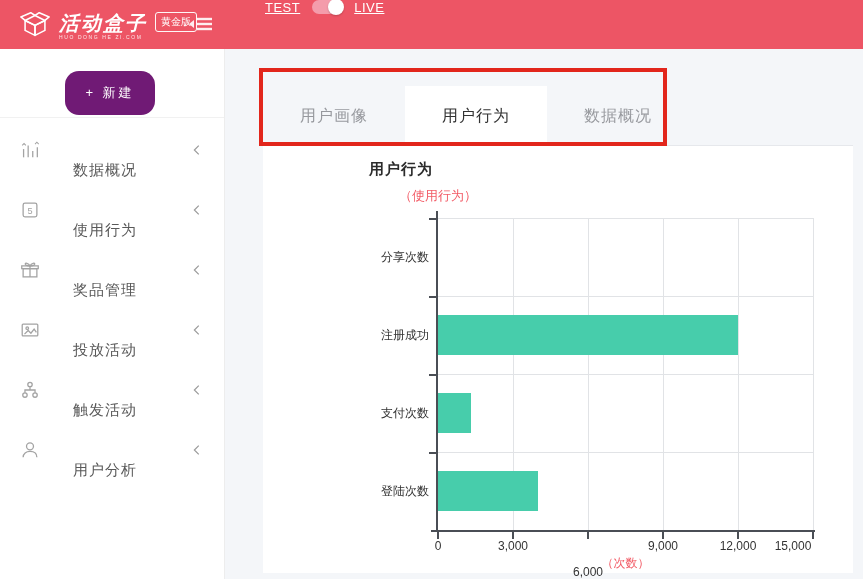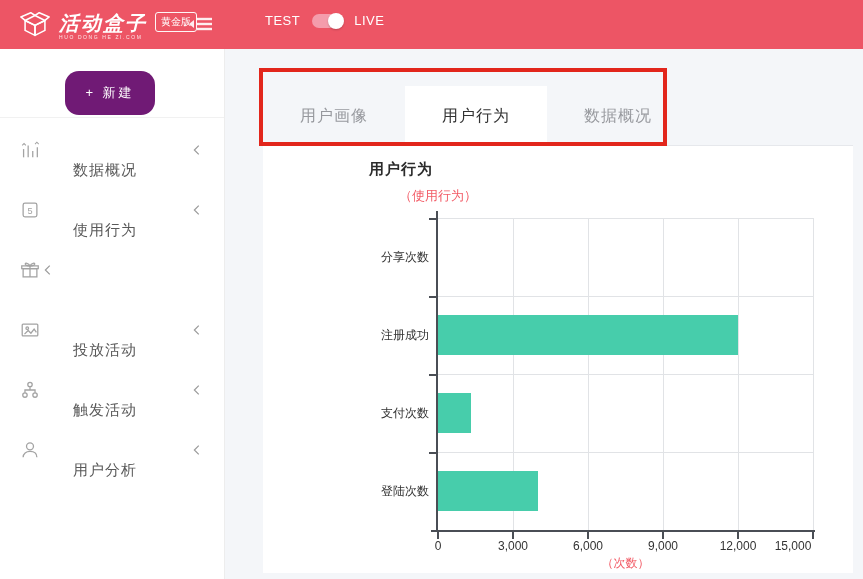--- a/index.html
+++ b/index.html
@@ -8,21 +8,21 @@
   .app { position:relative; width:863px; height:579px; background:#F4F6F9; overflow:hidden; }
 
   
   .header { position:absolute; top:0; left:0; width:863px; height:49px; background:#ED5565; z-index:5; }
   .logo { position:absolute; left:18px; top:7px; display:flex; align-items:center; cursor:pointer; }
   .logo-text-wrap { margin-left:7px; color:#fff; }
   .logo-title { font-size:20px; font-weight:bold; letter-spacing:2px; line-height:22px; font-style:italic; }
   .logo-sub { font-size:5px; letter-spacing:1.6px; opacity:.85; margin-top:0; }
   .badge { margin-left:8px; border:1px solid rgba(255,255,255,.95); color:#fff; font-size:10px; padding:2px 5px; border-radius:3px; white-space:nowrap; margin-top:-8px; }
   .collapse-btn { position:absolute; left:188px; top:13px; cursor:pointer; }
-  .env { position:absolute; left:265px; top:0; height:41px; display:flex; align-items:center; color:#fff; font-size:13px; letter-spacing:.5px; }
+  .env { position:absolute; left:265px; top:0; height:41px; display:flex; align-items:flex-start; color:#fff; font-size:13px; letter-spacing:.5px;text-decoration:underline; }
   .env-label { cursor:default; }
   .toggle { width:30px; height:14px; border-radius:8px; background:#F49CAB; position:relative; margin:0 12px; cursor:pointer; }
   .knob { position:absolute; right:-2px; top:-1px; width:16px; height:16px; background:#fff; border-radius:50%; box-shadow:0 1px 2px rgba(0,0,0,.2); }
 
   
   .sidebar { position:absolute; top:49px; left:0; width:225px; height:530px; background:#fff; border-right:1px solid #EDEDED; }
   .new-btn { position:absolute; left:65px; top:22px; width:90px; height:44px; border-radius:14px; background:#701a75; color:#fff; font-size:13px; border:none; display:flex; align-items:center; justify-content:center; letter-spacing:3px; cursor:pointer; }
   .side-divider { position:absolute; top:68px; left:0; width:224px; height:1px; background:#F1F1F1; }
   .menu { position:absolute; top:71px; left:0; width:224px; }
   .menu-item { height:60px; display:flex; align-items:center; cursor:pointer; background:#fff; }
@@ -128,20 +128,21 @@
       </div>
 
       <div class="menu-item">
         <svg class="menu-icon" viewBox="0 0 24 24" fill="none" stroke="#A3A3A3" stroke-width="1.4">
           <rect x="4.5" y="10.5" width="15" height="9"></rect>
           <rect x="3" y="7.5" width="18" height="3"></rect>
           <path d="M12 7.5 V19.5"></path>
           <path d="M12 7.5 C10.5 4.5 6 3.5 7 6 C7.7 7.6 10.5 7.5 12 7.5 Z"></path>
           <path d="M12 7.5 C13.5 4.5 18 3.5 17 6 C16.3 7.6 13.5 7.5 12 7.5 Z"></path>
         </svg>
+        <span class="menu-label">奖品管理</span>
         <svg class="menu-chevron" viewBox="0 0 16 16" fill="none" stroke="#9b9b9b" stroke-width="1.4">
             <path d="M10 3 L5 8 L10 13"></path>
           </svg>
       </div>
 
       <div class="menu-item">
         <svg class="menu-icon" viewBox="0 0 24 24" fill="none" stroke="#A3A3A3" stroke-width="1.4">
           <rect x="3.5" y="5.5" width="17" height="13" rx="1"></rect>
           <circle cx="9" cy="10" r="1.4"></circle>
           <path d="M6 16.5 L10 12.5 L13 15.5 L16.5 11 L19 14.5"></path>
@@ -193,21 +194,21 @@
         <div class="y-axis"></div>
         <div class="x-axis"></div>
         <div class="x-unit">（次数）</div>
       <div class="xtickm" style="left: -1px;"></div>
           <div class="xlabel" style="left: 0px;">0</div>
           <div class="vline" style="left: 75px;"></div>
           <div class="xtickm" style="left: 74px;"></div>
           <div class="xlabel" style="left: 75px;">3,000</div>
           <div class="vline" style="left: 150px;"></div>
           <div class="xtickm" style="left: 149px;"></div>
-          <div class="xlabel" style="left: 150px;">6,000</div>
+          <div class="xlabel" style="left: 150px; margin-top: 26px;">6,000</div>
           <div class="vline" style="left: 225px;"></div>
           <div class="xtickm" style="left: 224px;"></div>
           <div class="xlabel" style="left: 225px;">9,000</div>
           <div class="vline" style="left: 300px;"></div>
           <div class="xtickm" style="left: 299px;"></div>
           <div class="xlabel" style="left: 300px;">12,000</div>
           <div class="vline" style="left: 375px;"></div>
           <div class="xtickm" style="left: 374px;"></div>
           <div class="xlabel" style="left: 355px;">15,000</div>
           <div class="ytick" style="top: 0px;"></div>

